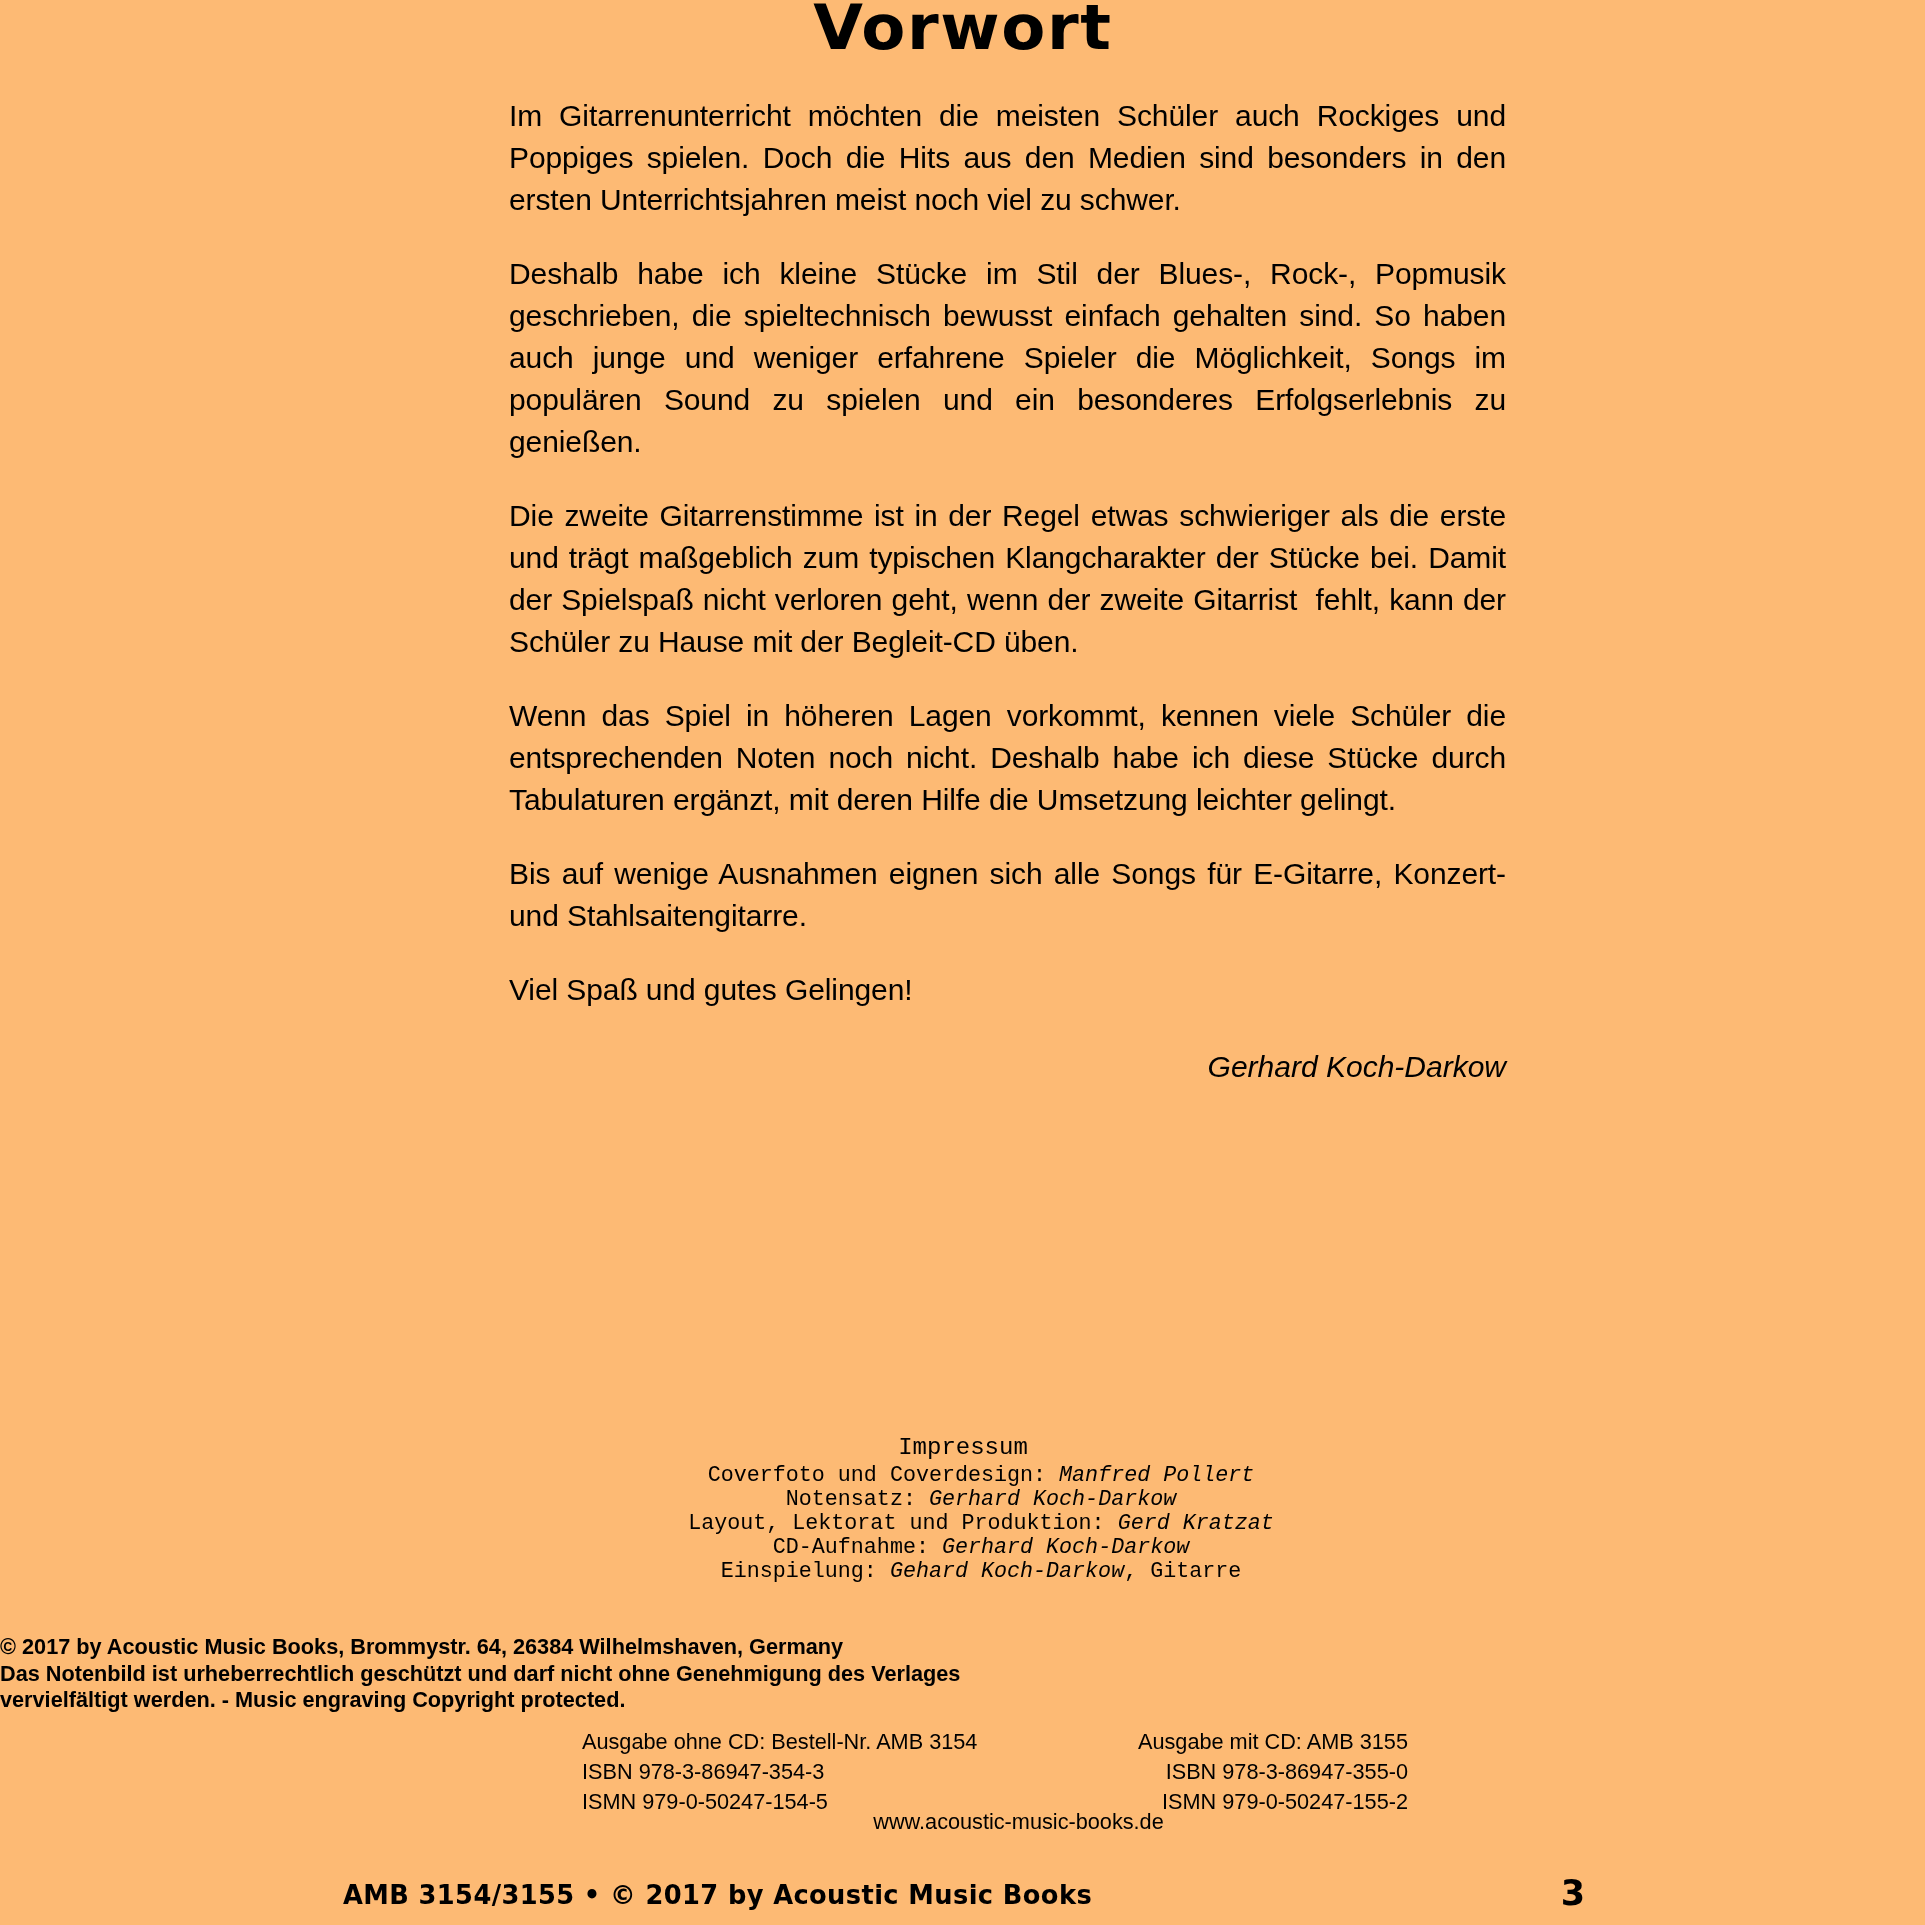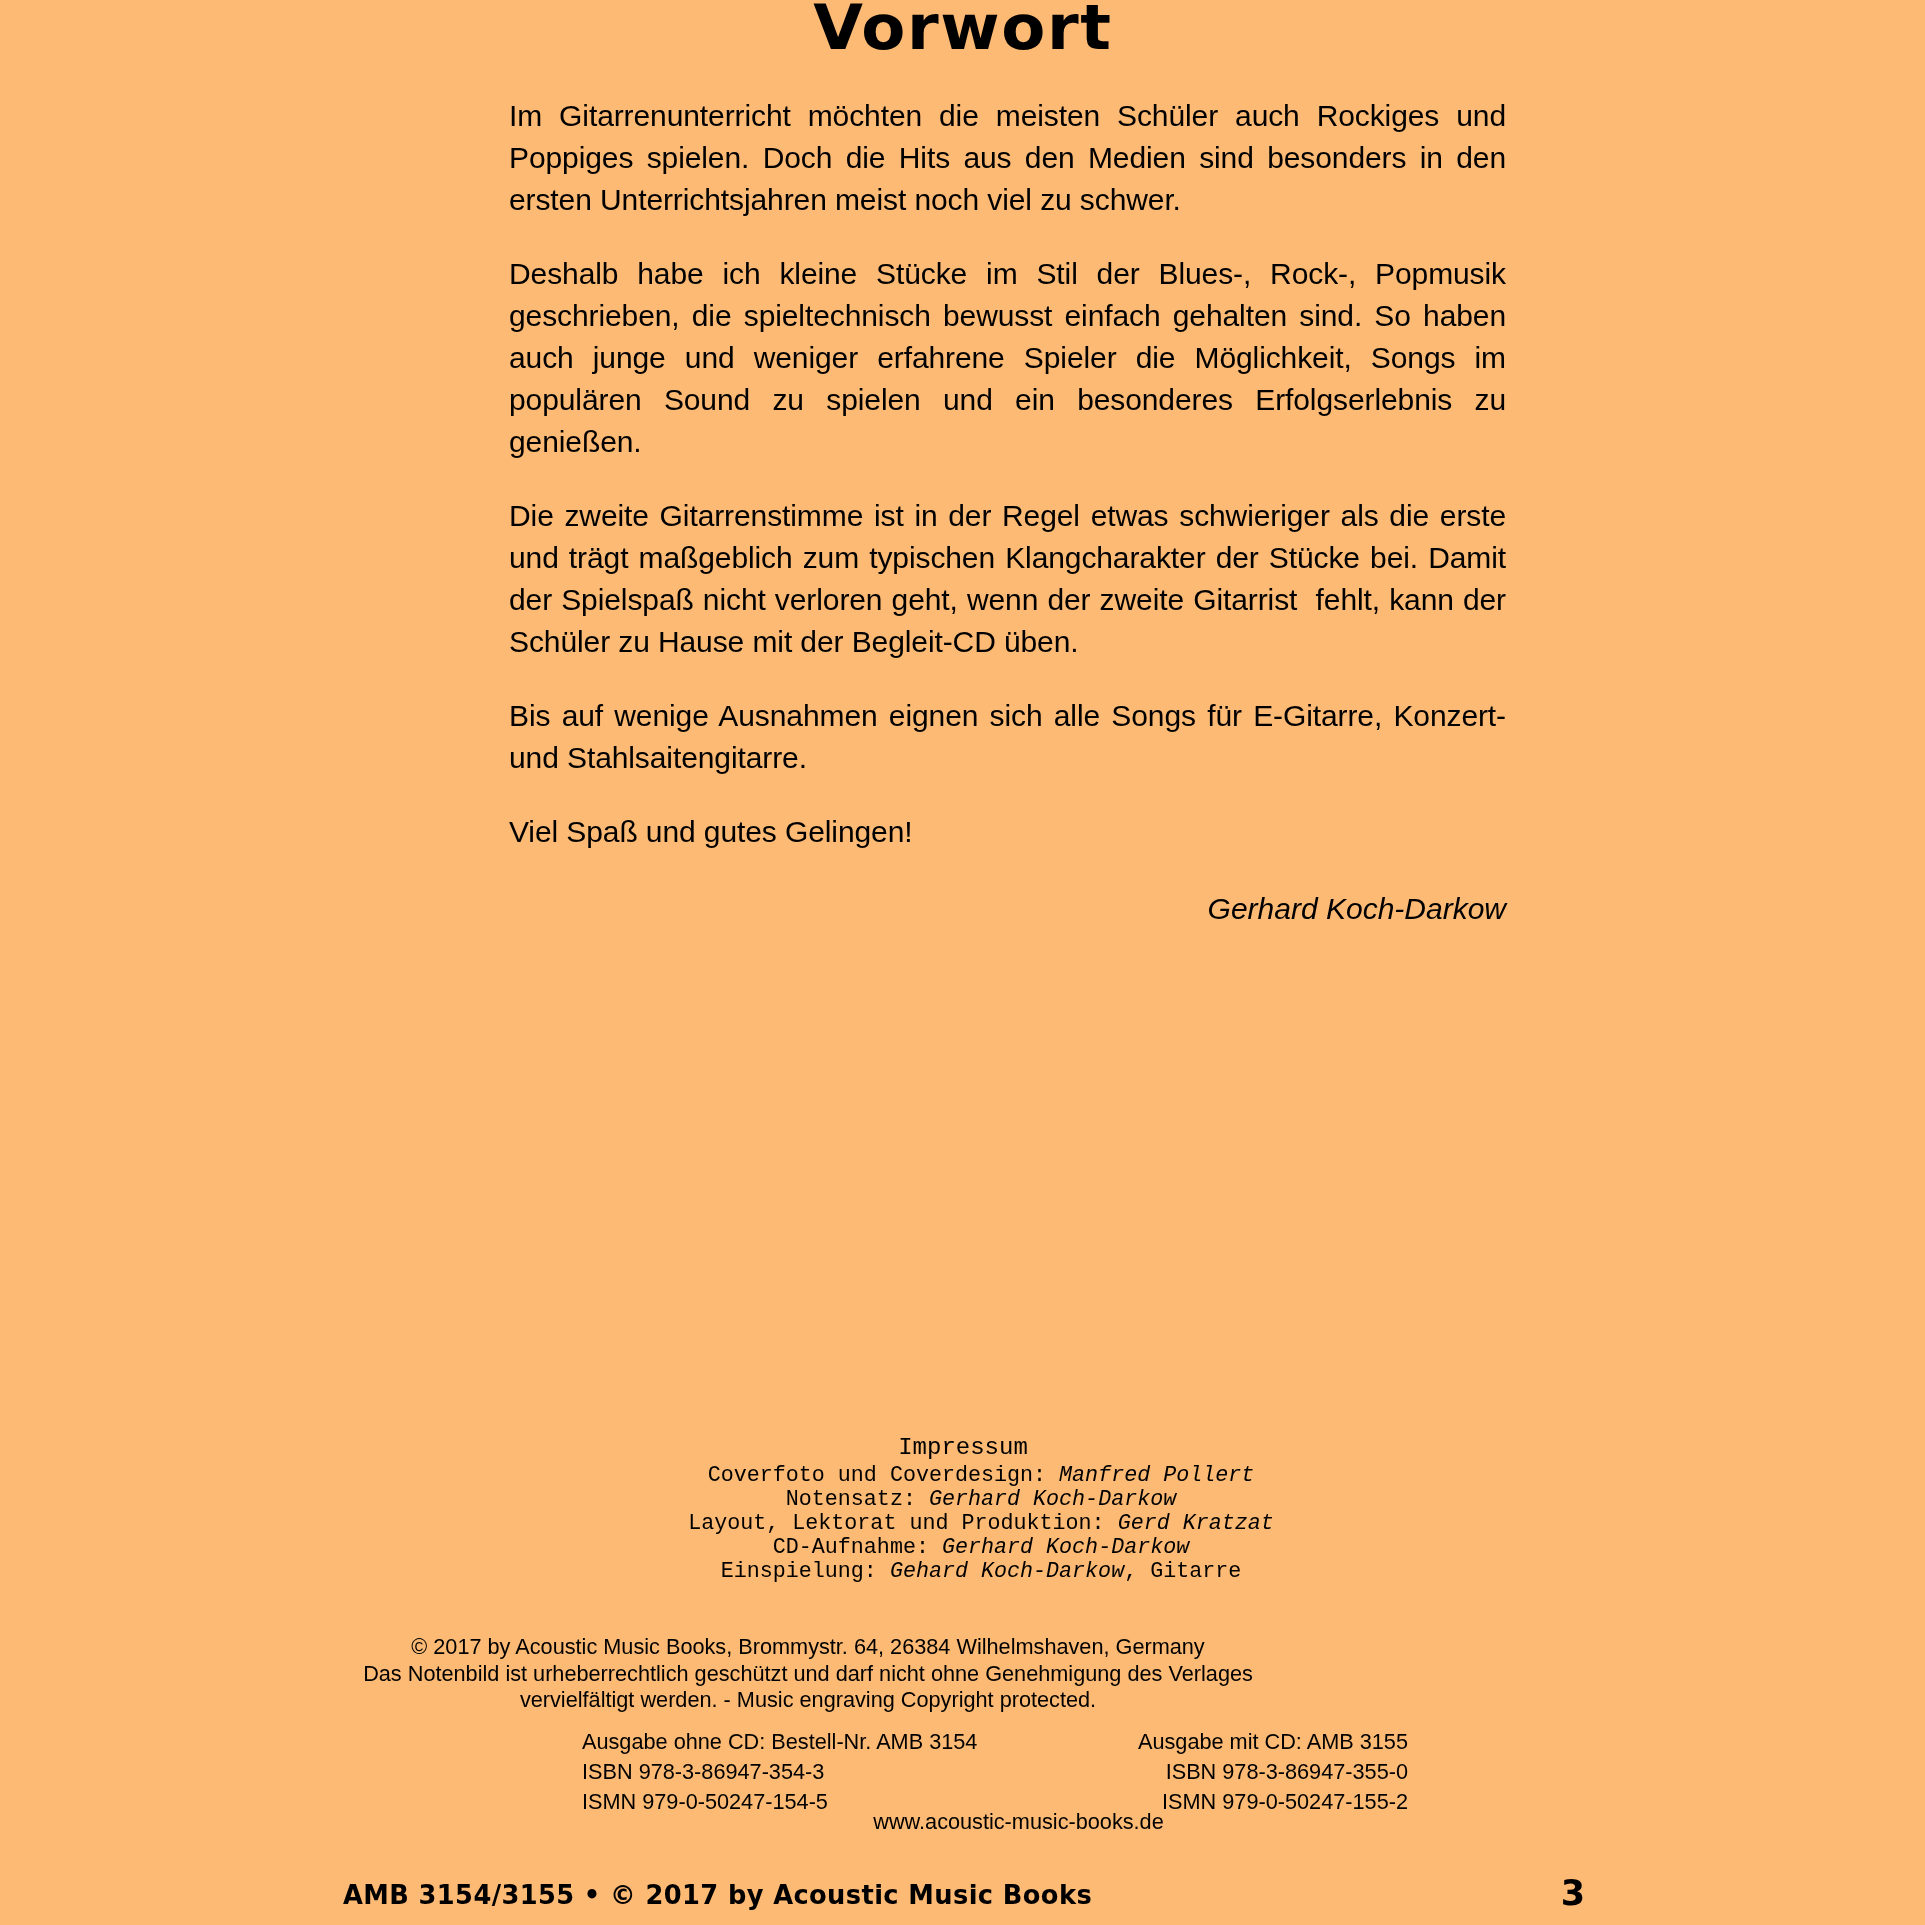--- a/index.html
+++ b/index.html
@@ -86,21 +86,21 @@
   }
   .impressum-line i {
     font-style: italic;
   }
 
   .copyright {
     position: absolute;
     left: 0;
     top: 1634px;
     width: 1616px;
-    text-align: center;
+    font-weight: bold;
   }
   .copyright-line {
     font-size: 21.7px;
     line-height: 26.5px;
   }
 
   
   .editions {
     position: absolute;
     left: 582px;
@@ -170,20 +170,21 @@
 <body>
 
 <div class="page">
 
   <div class="title">Vorwort</div>
 
   <div class="body-col">
     <p class="para">Im Gitarrenunterricht möchten die meisten Schüler auch Rockiges und Poppiges spielen. Doch die Hits aus den Medien sind besonders in den ersten Unterrichtsjahren meist noch viel zu schwer.</p>
     <p class="para">Deshalb habe ich kleine Stücke im Stil der Blues-, Rock-, Popmusik geschrieben, die spieltechnisch bewusst einfach gehalten sind. So haben auch junge und weniger erfahrene Spieler die Möglichkeit, Songs im populären Sound zu spielen und ein besonderes Erfolgserlebnis zu genießen.</p>
     <p class="para">Die zweite Gitarrenstimme ist in der Regel etwas schwieriger als die erste und trägt maßgeblich zum typischen Klangcharakter der Stücke bei. Damit der Spielspaß nicht verloren geht, wenn der zweite Gitarrist  fehlt, kann der Schüler zu Hause mit der Begleit-CD üben.</p>
+    <p class="para">Wenn das Spiel in höheren Lagen vorkommt, kennen viele Schüler die entsprechenden Noten noch nicht. Deshalb habe ich diese Stücke durch Tabulaturen ergänzt, mit deren Hilfe die Umsetzung leichter gelingt.</p>
     <p class="para">Bis auf wenige Ausnahmen eignen sich alle Songs für E-Gitarre, Konzert- und Stahlsaitengitarre.</p>
     <p class="para">Viel Spaß und gutes Gelingen!</p>
     <div class="signature">Gerhard Koch-Darkow</div>
   </div>
 
   <div class="impressum">
     <div class="impressum-heading">Impressum</div>
     <div class="impressum-line">
       <span>Coverfoto und Coverdesign: </span><i>Manfred Pollert</i><span></span>
     </div>

